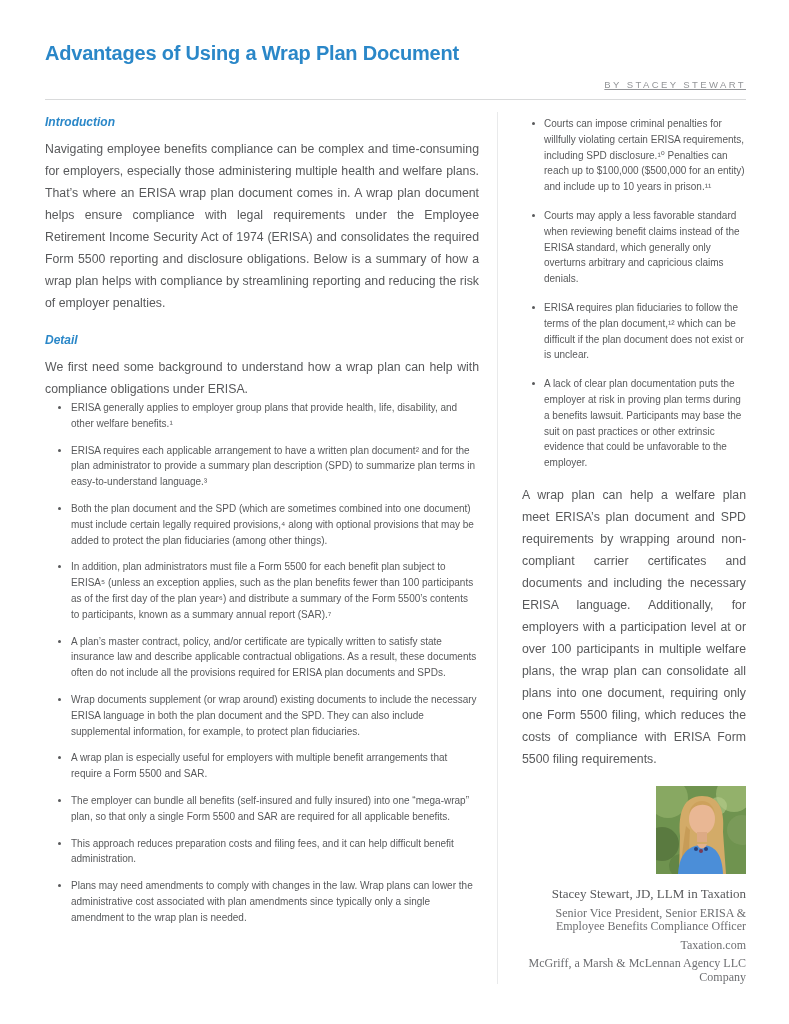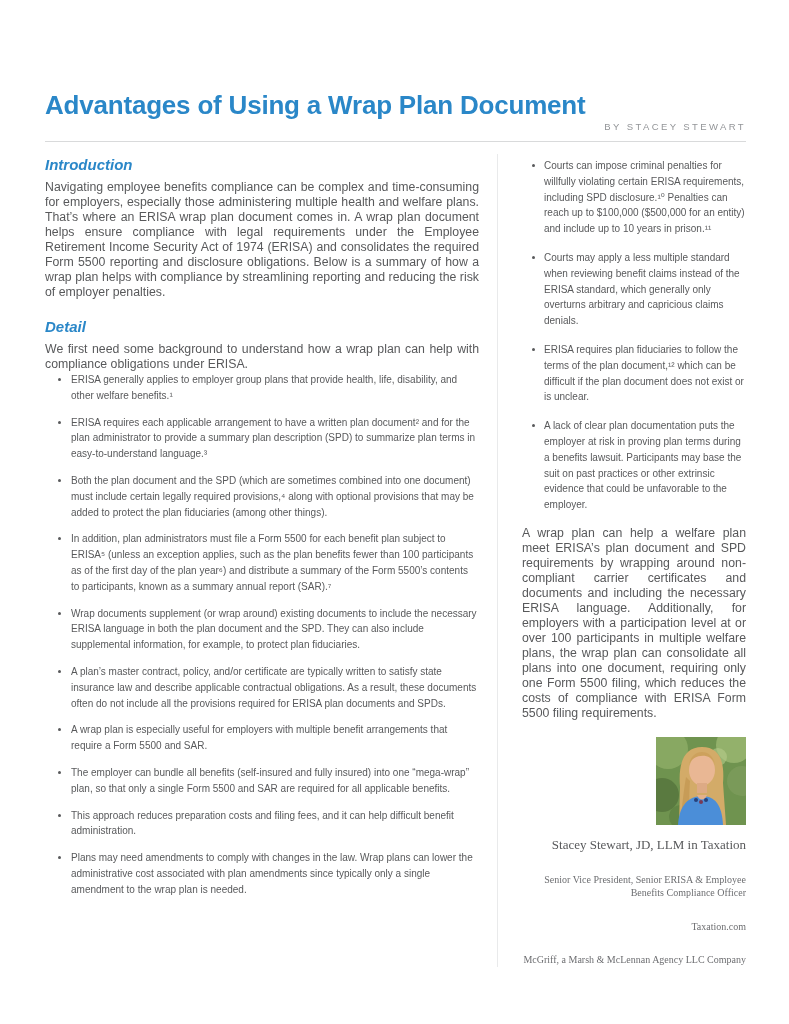--- a/index.html
+++ b/index.html
@@ -16,54 +16,55 @@
   .page{
     position:relative;
     width:789px;height:1024px;
     background:#ffffff;
     padding:42px 43px 0 45px;
     overflow:hidden;
   }
   
   .title{
     color:var(--accent-blue);
-    font-size:26px;font-weight:bold;
+    font-size:20px;font-weight:bold;
     letter-spacing:-0.2px;
-    margin-top:48px;
   }
   .byline{
+    margin-top:14px;
     text-align:right;
     font-size:9.5px;
     letter-spacing:2.4px;
     color:var(--byline-text);
+    text-decoration:underline;
   }
   .header-rule{
     border:none;border-top:1px solid var(--rule-color);
     margin-top:9px;
   }
   
   .columns{display:flex;margin-top:12px;}
   .col-left{
     width:453px;
     padding-right:18px;
     border-right:1px solid var(--divider-color);
   }
   .col-right{
     flex:1;
     padding-left:24px;
   }
   h2.section{
     color:var(--accent-blue);
-    font-size:15px;font-weight:bold;font-style:italic;
+    font-size:12px;font-weight:bold;font-style:italic;
     line-height:17px;
     margin:18px 0 7px 0;
   }
   h2.section.first{margin-top:2px;}
   p.body{
-    font-size:12.3px;line-height:15px;
+    font-size:12.3px;line-height:22px;
     color:var(--body-text);
     text-align:justify;
   }
   .bullets{margin-top:0;}
   .bullet{
     position:relative;
     padding-left:26px;
     margin-bottom:11px;
     font-size:10px;line-height:15.8px;
     color:var(--body-text);
@@ -82,22 +83,22 @@
     display:inline-block;
     width:90px;height:88px;
     overflow:hidden;
     vertical-align:top;
   }
   .author-name{
     margin-top:12px;
     font-size:13px;color:var(--body-text);
   }
   .author-detail{
-    margin-top:20px;
-    font-size:10px;line-height:13.5px;
+    margin-top:5px;
+    font-size:12px;line-height:13.5px;
     color:#6d6e71;
   }
 </style>
 </head>
 <body>
 
 <div class="page">
 
   <header>
     <h1 class="title">Advantages of Using a Wrap Plan Document</h1>
@@ -115,35 +116,35 @@
       <h2 class="section">Detail</h2>
       <p class="body">We first need some background to understand how a wrap plan can help with compliance obligations under ERISA.</p>
       <div class="bullets">
         <div class="bullet">ERISA generally applies to employer group plans that provide health, life, disability, and other welfare benefits.¹</div>
         <div class="bullet">ERISA requires each applicable arrangement to have a written plan document² and for the plan administrator to provide a summary plan description (SPD) to summarize plan terms in easy-to-understand language.³</div>
         <div class="bullet">Both the plan document and the SPD (which are sometimes combined into one document) must include certain legally required provisions,⁴ along with optional provisions that may be added to protect the plan fiduciaries (among other things).</div>
         <div class="bullet">In addition, plan administrators must file a Form 5500 for each benefit plan subject to ERISA⁵ (unless an exception applies, such as the plan benefits fewer than 100 participants as of the first day of the plan year⁶) and distribute a summary of the Form 5500’s contents to participants, known as a summary annual report (SAR).⁷</div>
       </div>
 
       <div class="bullets">
+        <div class="bullet">A plan’s master contract, policy, and/or certificate are typically written to satisfy state insurance law and describe applicable contractual obligations. As a result, these documents often do not include all the provisions required for ERISA plan documents and SPDs.</div>
         <div class="bullet">Wrap documents supplement (or wrap around) existing documents to include the necessary ERISA language in both the plan document and the SPD. They can also include supplemental information, for example, to protect plan fiduciaries.</div>
-        <div class="bullet">A plan’s master contract, policy, and/or certificate are typically written to satisfy state insurance law and describe applicable contractual obligations. As a result, these documents often do not include all the provisions required for ERISA plan documents and SPDs.</div>
         <div class="bullet">A wrap plan is especially useful for employers with multiple benefit arrangements that require a Form 5500 and SAR.</div>
         <div class="bullet">The employer can bundle all benefits (self-insured and fully insured) into one “mega-wrap” plan, so that only a single Form 5500 and SAR are required for all applicable benefits.</div>
         <div class="bullet">This approach reduces preparation costs and filing fees, and it can help difficult benefit administration.</div>
         <div class="bullet">Plans may need amendments to comply with changes in the law. Wrap plans can lower the administrative cost associated with plan amendments since typically only a single amendment to the wrap plan is needed.</div>
       </div>
 
     </div>
 
     <div class="col-right">
 
       <div class="bullets" style="margin-top:4px;">
         <div class="bullet">Courts can impose criminal penalties for willfully violating certain ERISA requirements, including SPD disclosure.¹⁰ Penalties can reach up to $100,000 ($500,000 for an entity) and include up to 10 years in prison.¹¹</div>
-        <div class="bullet">Courts may apply a less multiple standard when reviewing benefit claims instead of the ERISA standard, which generally only overturns arbitrary and capricious claims denials.</div>
+        <div class="bullet">Courts may apply a less favorable standard when reviewing benefit claims instead of the ERISA standard, which generally only overturns arbitrary and capricious claims denials.</div>
         <div class="bullet">ERISA requires plan fiduciaries to follow the terms of the plan document,¹² which can be difficult if the plan document does not exist or is unclear.</div>
         <div class="bullet">A lack of clear plan documentation puts the employer at risk in proving plan terms during a benefits lawsuit. Participants may base the suit on past practices or other extrinsic evidence that could be unfavorable to the employer.</div>
       </div>
 
       <p class="body">A wrap plan can help a welfare plan meet ERISA’s plan document and SPD requirements by wrapping around non-compliant carrier certificates and documents and including the necessary ERISA language. Additionally, for employers with a participation level at or over 100 participants in multiple welfare plans, the wrap plan can consolidate all plans into one document, requiring only one Form 5500 filing, which reduces the costs of compliance with ERISA Form 5500 filing requirements.</p>
 
       <div class="author">
         <span class="author-photo">
           <svg width="90" height="88" viewBox="0 0 90 88" xmlns="http://www.w3.org/2000/svg">
             <rect width="90" height="88" fill="#6f934f"></rect>

